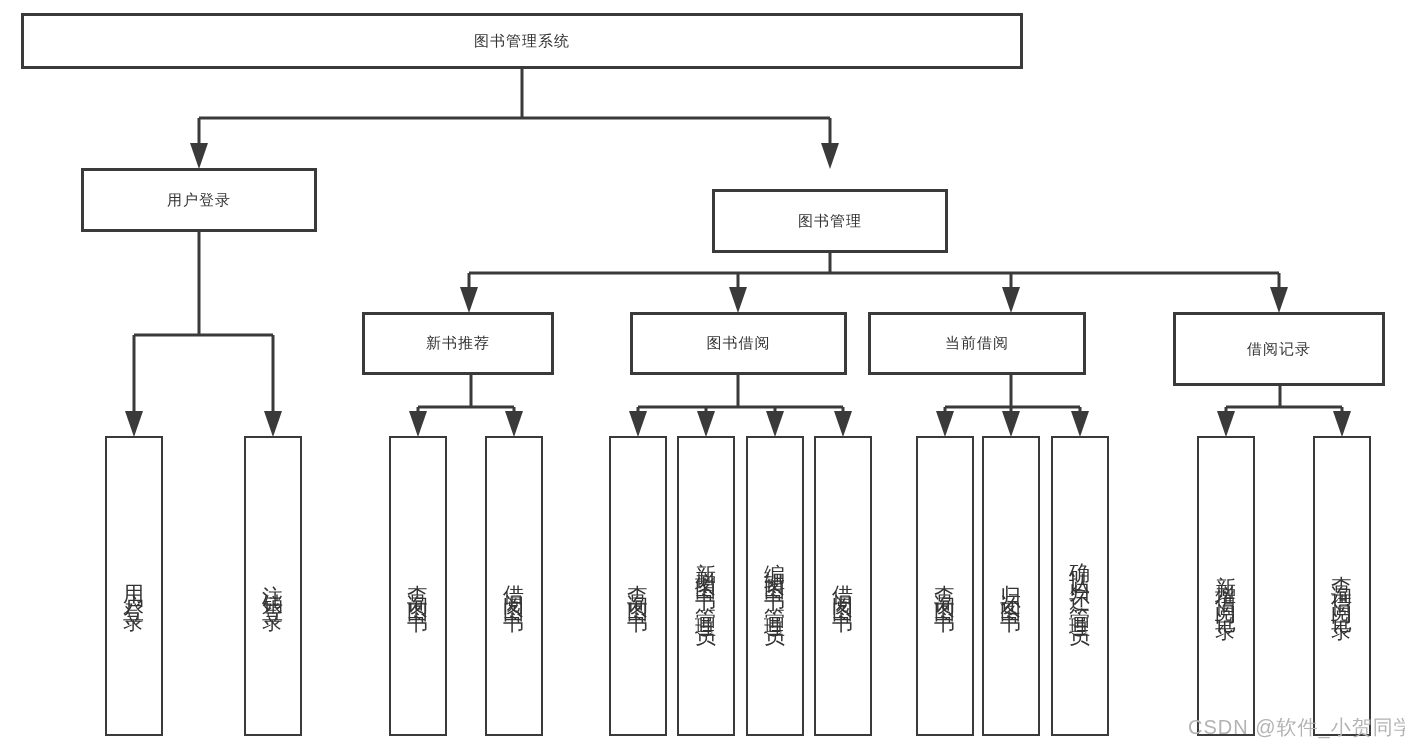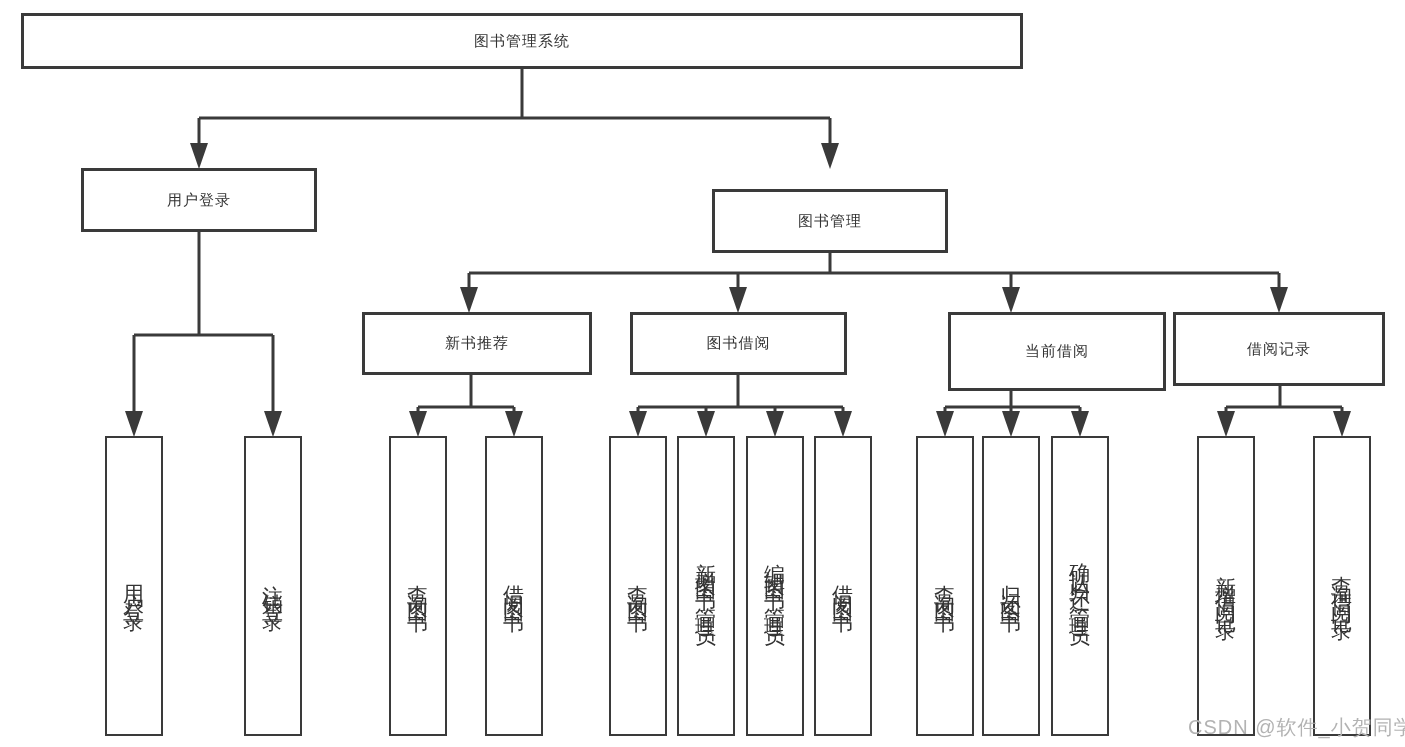--- a/index.html
+++ b/index.html
@@ -107,27 +107,27 @@
     <span>图书管理系统</span>
   </div>
 
   <div class="box h" style="left:81px; top:168px; width:236px; height:64px;">
     <span>用户登录</span>
   </div>
   <div class="box h" style="left:712px; top:168px; width:236px; height:64px;margin-top:21px;">
     <span>图书管理</span>
   </div>
 
-  <div class="box h" style="left:362px; top:312px; width:230px; height:63px;">
+  <div class="box h" style="left:362px; top:312px; width:192px; height:63px;">
     <span>新书推荐</span>
   </div>
   <div class="box h" style="left:630px; top:312px; width:217px; height:63px;align-items:center;">
     <span>图书借阅</span>
   </div>
-  <div class="box h" style="left:948px; top:312px; width:218px; height:79px;">
+  <div class="box h" style="left:868px; top:312px; width:218px; height:63px;">
     <span>当前借阅</span>
   </div>
   <div class="box h" style="left:1173px; top:312px; width:212px; height:74px;">
     <span>借阅记录</span>
   </div>
 
   <div class="box leaf" style="left:105px; top:436px; width:58px; height:300px;">
     <span>用户登录</span>
   </div>
   <div class="box leaf" style="left:244px; top:436px; width:58px; height:300px;">

